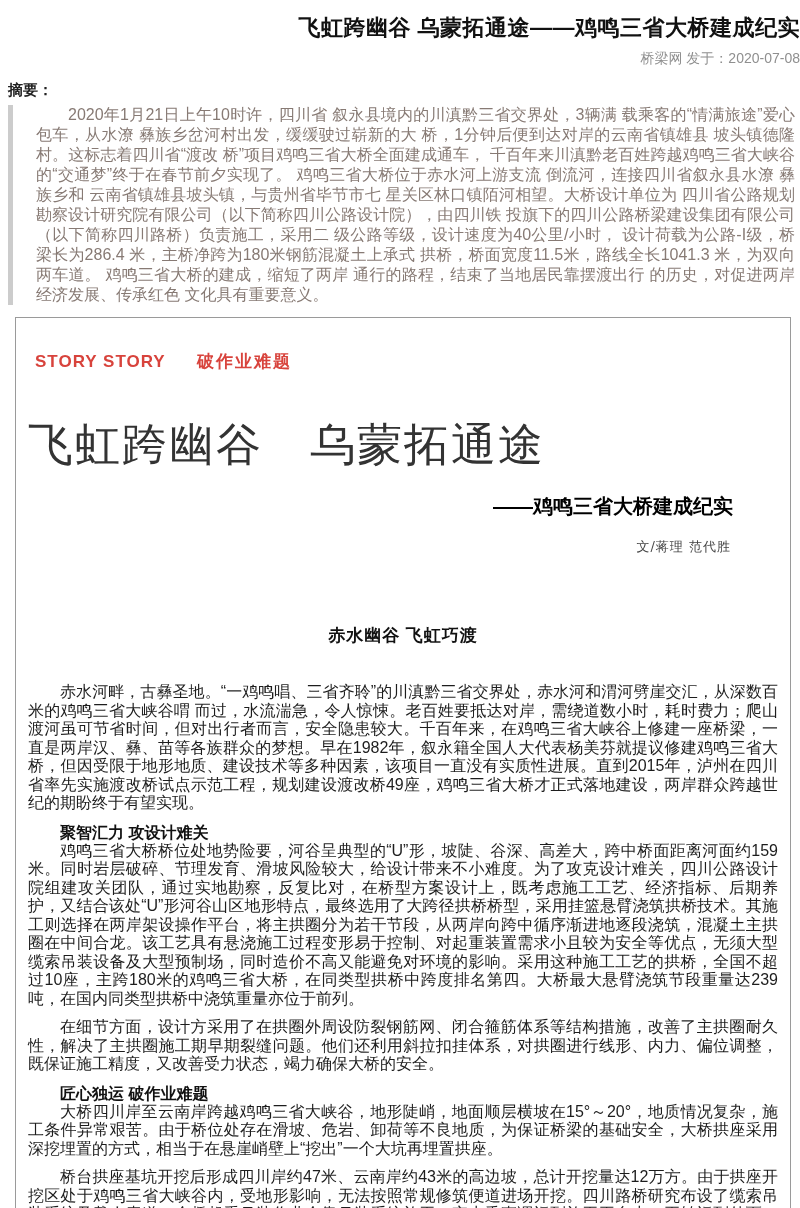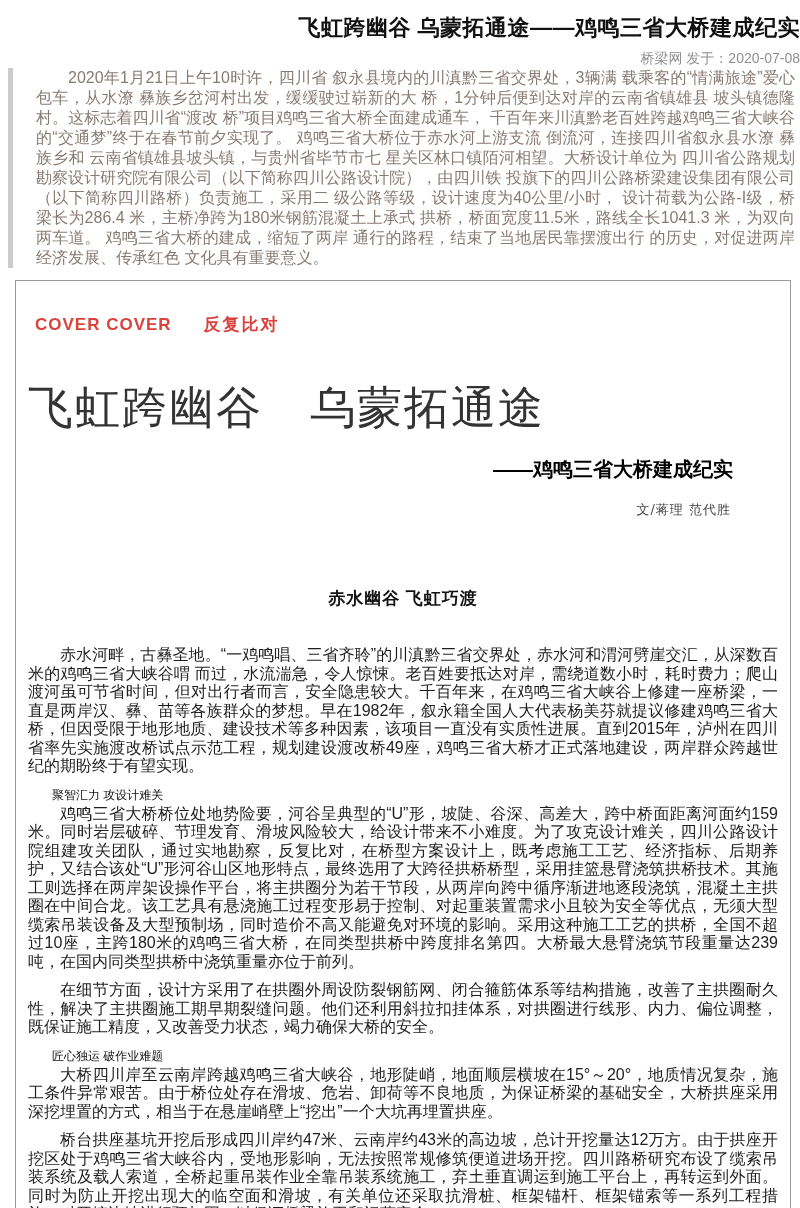--- a/index.html
+++ b/index.html
@@ -47,41 +47,42 @@
   }
   .section-heading {
     text-align: center; font-size: 17px; font-weight: bold; color: #111;
     margin-top: 68px; margin-bottom: 36px; letter-spacing: 1px;
   }
   .body-text p {
     font-size: 16px; line-height: 18.5px; color: #1d1d1d;
     text-align: justify; text-indent: 2em; margin-bottom: 10px;
   }
   .sub-heading {
-    font-size: 12px; line-height: 19px; font-weight: normal; color: #111;
+    font-size: 16px; line-height: 19px; font-weight: bold; color: #111;
     text-indent: 2em; margin-top: 10px;
   }
 </style>
 </head>
 <body>
 
 <div>
 
   <h1 class="page-title">飞虹跨幽谷 乌蒙拓通途——鸡鸣三省大桥建成纪实</h1>
 
   <div class="meta-line">桥梁网 发于：2020-07-08</div>
 
+  <div class="abstract-label">摘要：</div>
 
   <div class="abstract-text">2020年1月21日上午10时许，四川省 叙永县境内的川滇黔三省交界处，3辆满 载乘客的“情满旅途”爱心包车，从水潦 彝族乡岔河村出发，缓缓驶过崭新的大 桥，1分钟后便到达对岸的云南省镇雄县 坡头镇德隆村。这标志着四川省“渡改 桥”项目鸡鸣三省大桥全面建成通车， 千百年来川滇黔老百姓跨越鸡鸣三省大峡谷的“交通梦”终于在春节前夕实现了。 鸡鸣三省大桥位于赤水河上游支流 倒流河，连接四川省叙永县水潦 彝族乡和 云南省镇雄县坡头镇，与贵州省毕节市七 星关区林口镇陌河相望。大桥设计单位为 四川省公路规划勘察设计研究院有限公司（以下简称四川公路设计院），由四川铁 投旗下的四川公路桥梁建设集团有限公司（以下简称四川路桥）负责施工，采用二 级公路等级，设计速度为40公里/小时， 设计荷载为公路-I级，桥梁长为286.4 米，主桥净跨为180米钢筋混凝土上承式 拱桥，桥面宽度11.5米，路线全长1041.3 米，为双向两车道。 鸡鸣三省大桥的建成，缩短了两岸 通行的路程，结束了当地居民靠摆渡出行 的历史，对促进两岸经济发展、传承红色 文化具有重要意义。</div>
 
   <div class="doc-box">
 
     <div class="cover-story">
-      <span class="en">COVER COVER</span>
-      <span class="cn">反复比对</span>
+      <span class="en">STORY STORY</span>
+      <span class="cn">破作业难题</span>
     </div>
 
     <div class="article-title">飞虹跨幽谷　乌蒙拓通途</div>
 
     <div class="article-subtitle">——鸡鸣三省大桥建成纪实</div>
 
     <div class="article-byline">文/蒋理 范代胜</div>
 
     <h2 class="section-heading">赤水幽谷 飞虹巧渡</h2>
 

